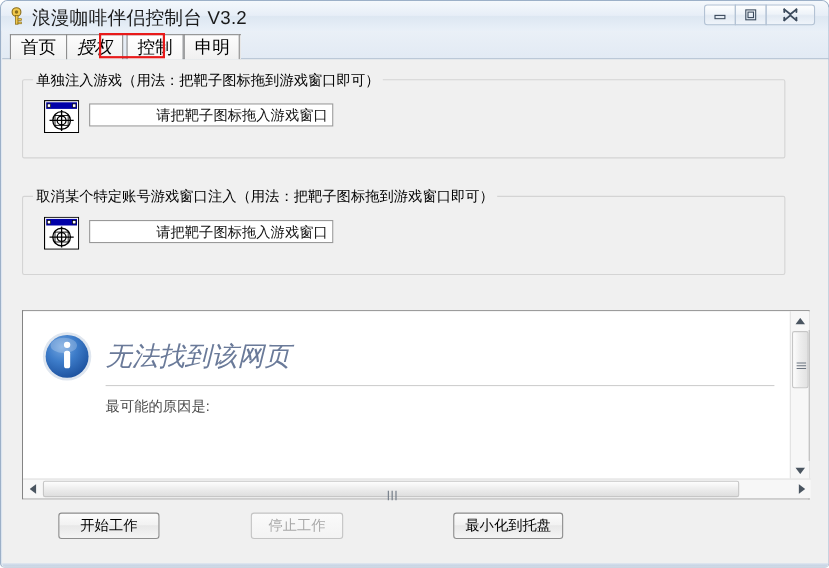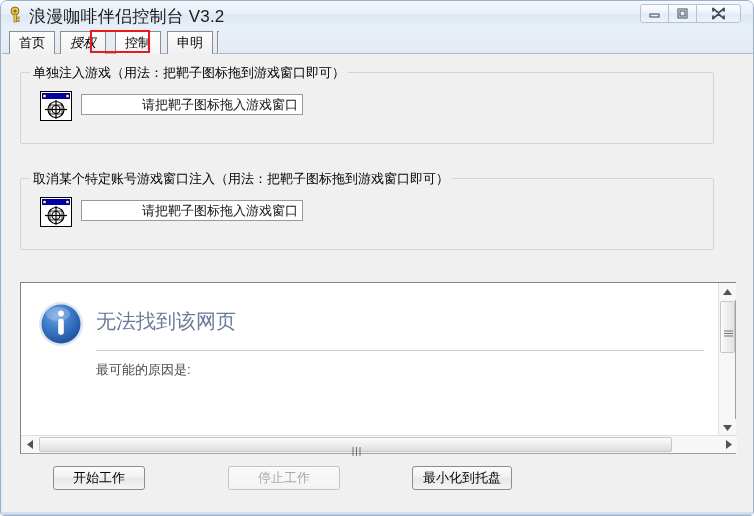--- a/index.html
+++ b/index.html
@@ -56,21 +56,21 @@
     width: 751px; height: 26px;
     background: linear-gradient(to bottom, #eaf0f7 0%, #e2eaf4 100%);
     border-bottom: 1px solid #a9b8cb;
   }
   .tab {
     position: absolute; top: 3px; height: 23px;
     background: linear-gradient(to bottom, #fcfcfc 0%, #f0f0f0 100%);
     border: 1px solid #8e8e8e;
     border-bottom: none;
     display: flex; align-items: center; justify-content: center;
-    font-size: 13px; color: #000;
+    font-size: 16px; color: #000;
     padding: 0 9px;
   }
   #tab-0 { left: 7px; }
   #tab-1 { left: 58px; font-style: italic; }
   #tab-2 { left: 113px; background: linear-gradient(to bottom,#fff 0%,#f6f6f6 100%); }
   #tab-3 { left: 165px; }
   #tab-rest {
     position: absolute; left: 215px; top: 3px;
     width: 2px; height: 23px;
     border-left: 1px solid #8e8e8e;
@@ -139,23 +139,24 @@
     width: 698px; height: 153px;
     background: #ffffff;
     overflow: hidden;
   }
   #info-icon {
     position: absolute; left: 17px; top: 18px;
     width: 46px; height: 46px;
   }
   #err-title {
     position: absolute; left: 75px; top: 25px;
-    font-size: 20px;
+    font-size: 24px;
     color: #6a7a99;
     white-space: nowrap;
+    font-style: italic;
   }
   #err-rule {
     position: absolute; left: 75px; top: 67px;
     width: 608px; height: 1px;
     background: #cfcfcf;
   }
   #err-lead {
     position: absolute; left: 75px; top: 78px;
     font-size: 13px; color: #4a4a4a;
   }
@@ -228,21 +229,21 @@
     font-size: 13px; color: #000;
     display: flex; align-items: center; justify-content: center;
     white-space: nowrap;
   }
   .btm-btn.disabled {
     color: #a8a8a8;
     border-color: #c4c4c4;
     background: linear-gradient(to bottom, #fafafa 0%, #f3f3f3 100%);
   }
   #bb-0 { left: 51px; width: 92px; }
-  #bb-1 { left: 226px; width: 112px; }
+  #bb-1 { left: 226px; width: 84px; }
   #bb-2 { left: 410px; width: 100px; }
   #bb-3 { left: 585px; width: 100px; }
 
   #bottom-edge {
     position: absolute; left: 1px; bottom: 0;
     width: 751px; height: 3px;
     background: linear-gradient(to bottom, #d9e2ee, #c3d1e2);
     border-radius: 0 0 4px 4px;
   }
 </style>

